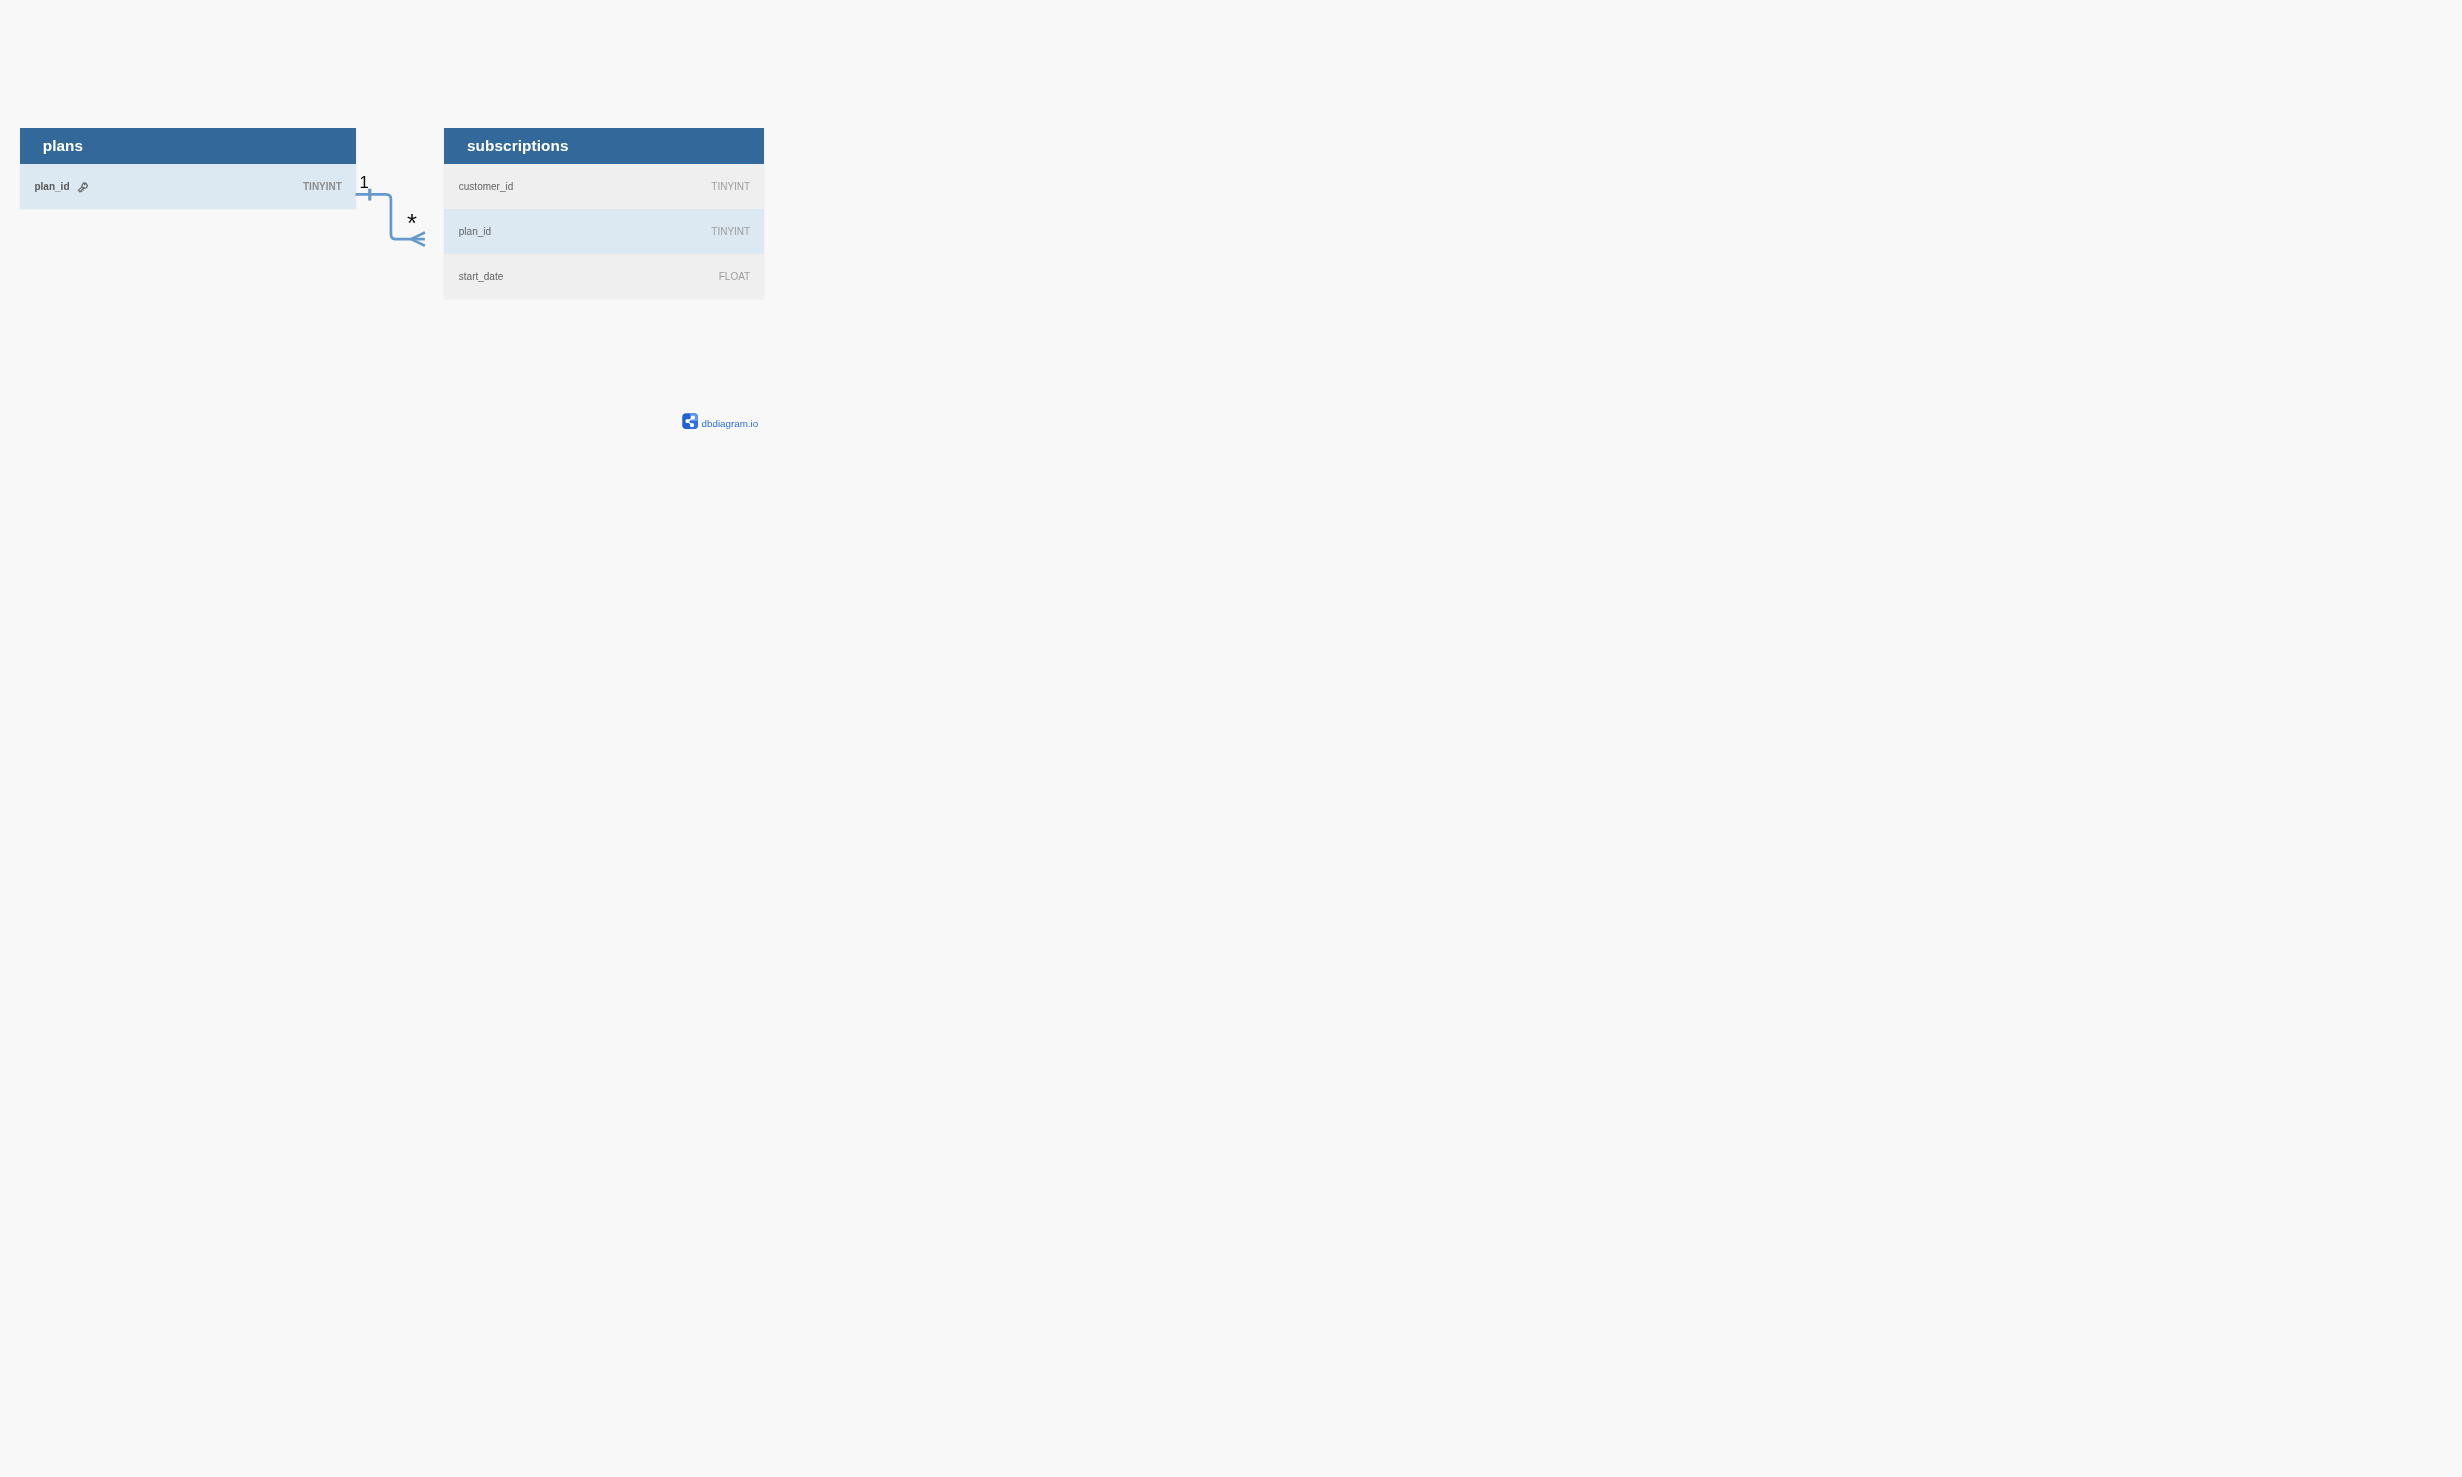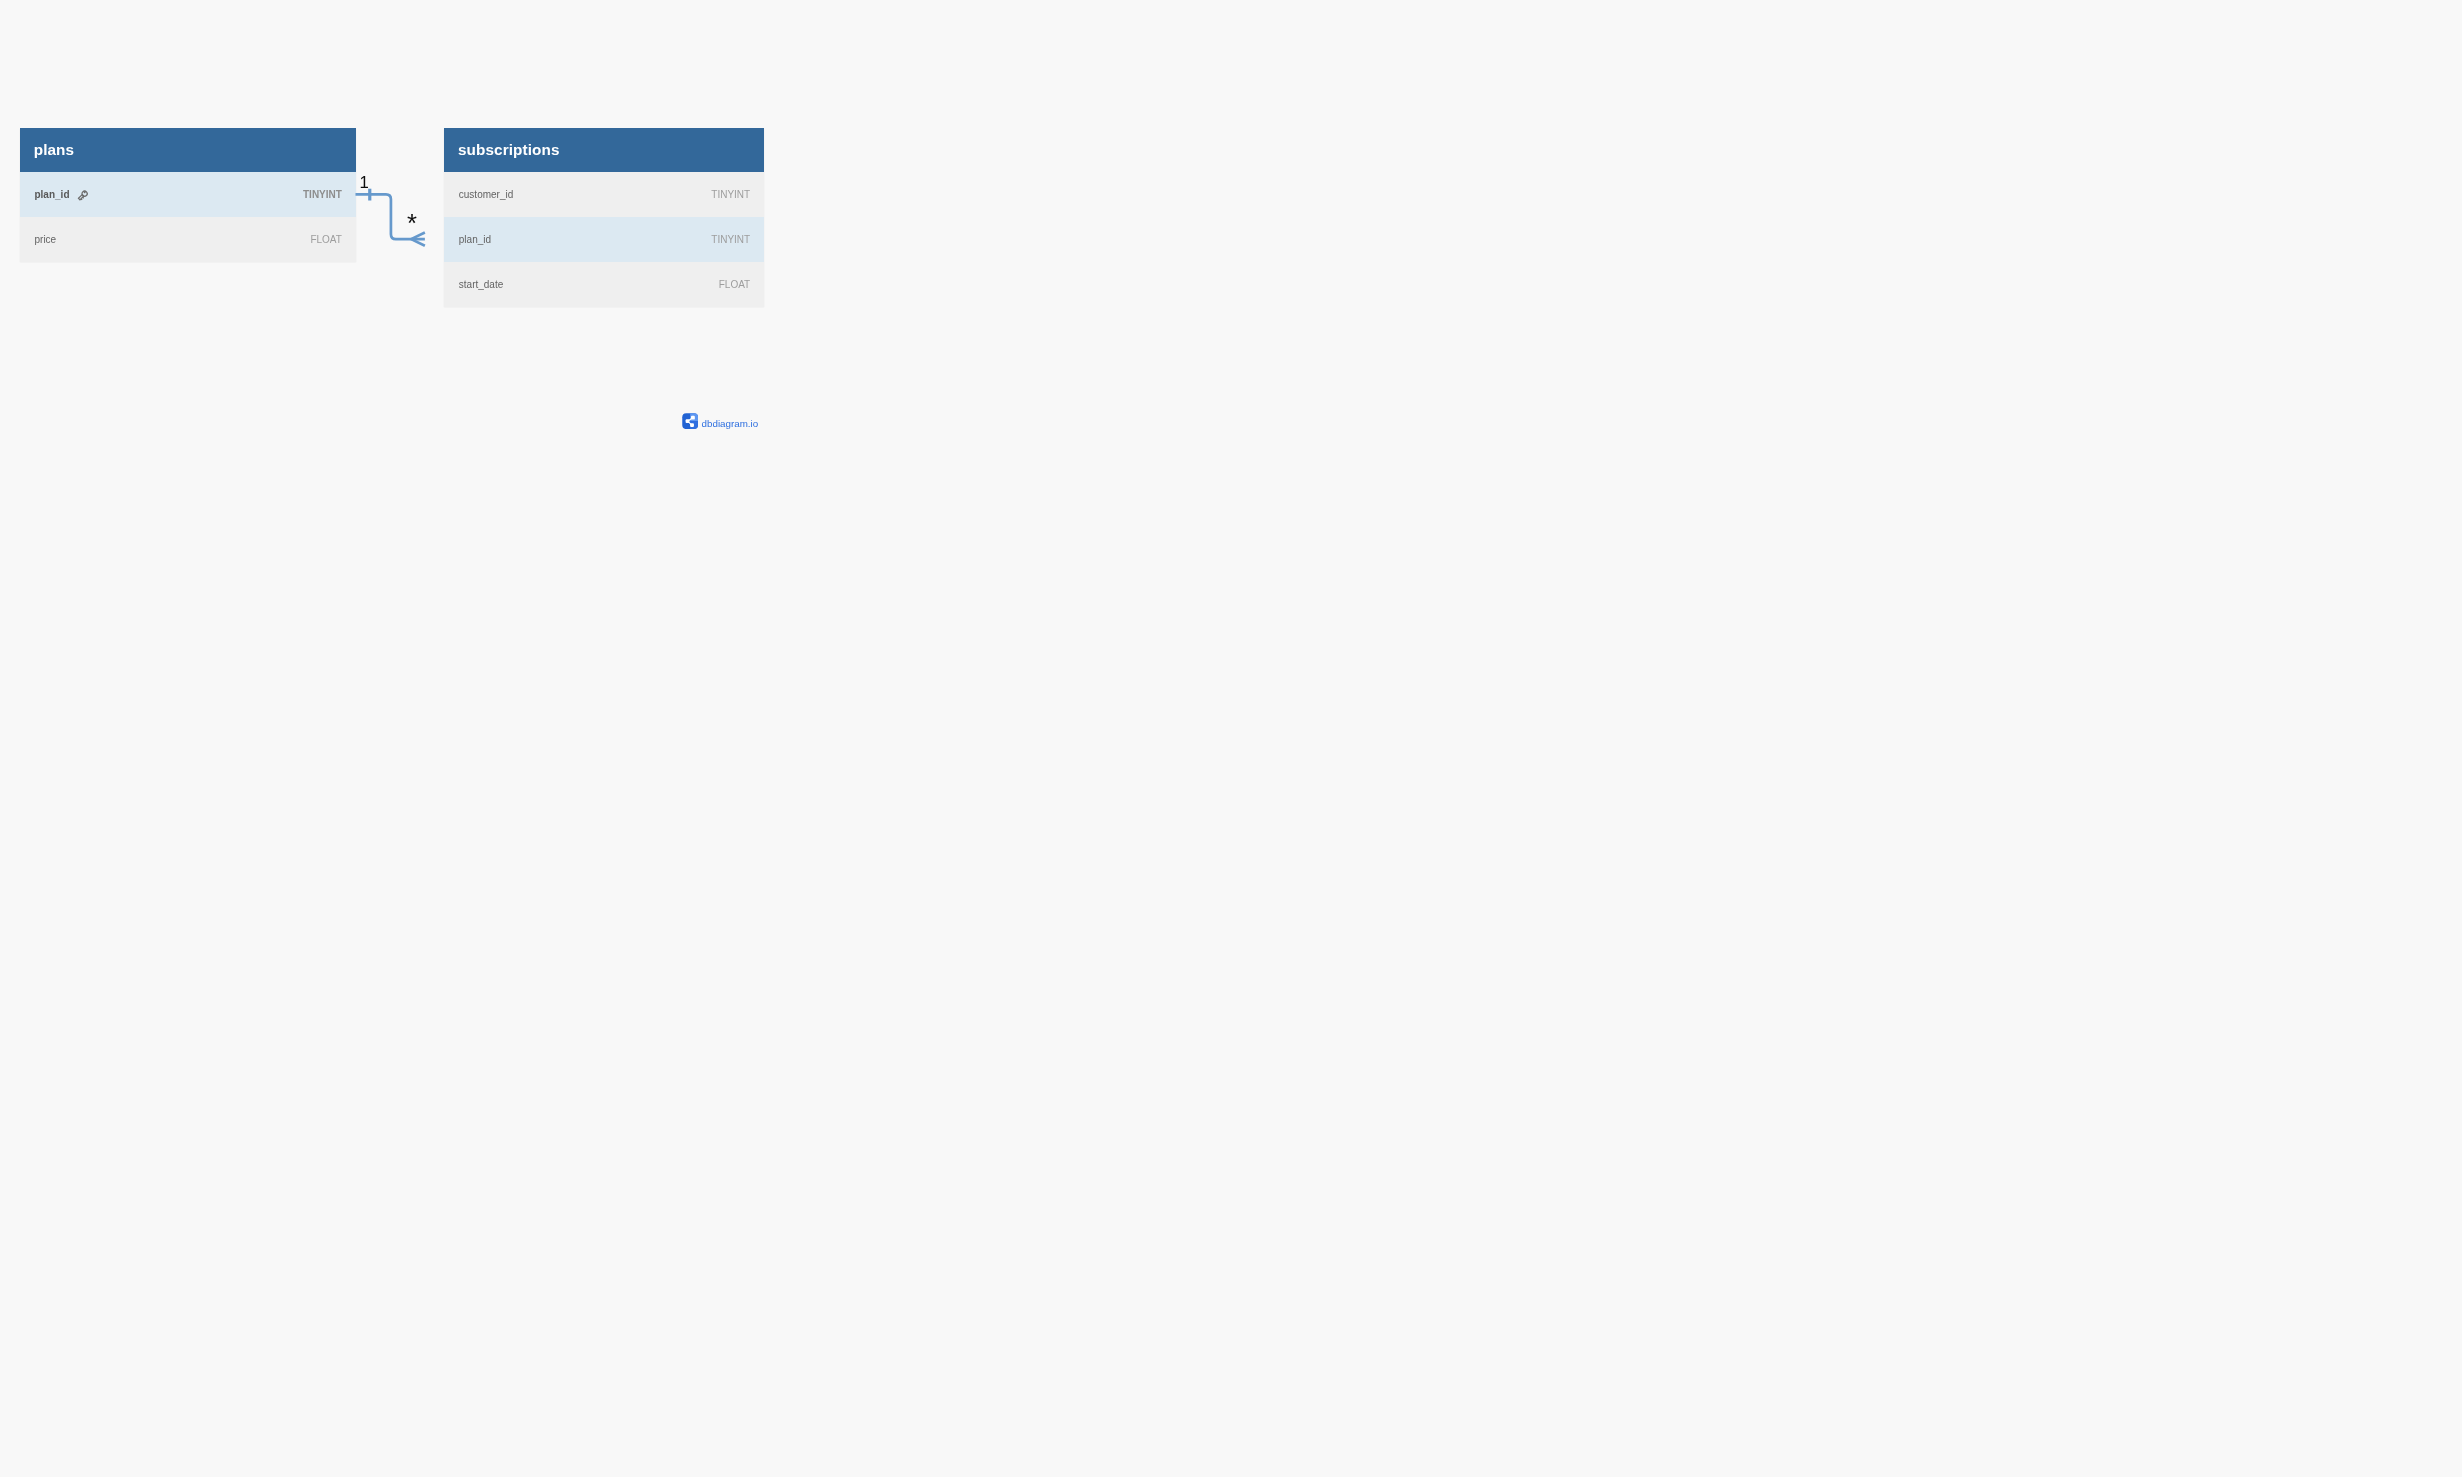--- a/index.html
+++ b/index.html
@@ -18,26 +18,26 @@
   }
   
   .db-table {
     position: absolute;
     top: 128px;
     box-shadow: 0 0.5px 1.5px rgba(0,0,0,0.07);
   }
   .db-table.plans { left: 19.7px; width: 336px; }
   .db-table.subscriptions { left: 444px; width: 320px; }
   .tbl-header {
-    height: 44px;
+    height: 36px;
     background: #33689a;
     color: #ffffff;
     display: flex;
     align-items: center;
-    padding: 0 14px;
+    padding: 0 23px;
     font-size: 15.3px;
     font-weight: bold;
     letter-spacing: 0.1px;
   }
   .tbl-row {
     height: 45px;
     background: #efefef;
     display: flex;
     align-items: center;
     justify-content: space-between;
@@ -122,24 +122,20 @@
               <circle cx="18.9" cy="10.3" r="1.7" fill="#6b6b6b"></circle>
               <rect x="3.2" y="10.1" width="9.8" height="3.8" stroke="#6b6b6b" stroke-width="2.2" fill="none"></rect>
               <rect x="4.9" y="13.9" width="2.3" height="2.7" fill="#6b6b6b"></rect>
               <rect x="8.9" y="13.9" width="2.3" height="2.7" fill="#6b6b6b"></rect>
             </g>
           </svg>
         </span>
       </span>
       <span class="field-type">TINYINT</span>
     </div>
-    <div class="tbl-row">
-      <span class="field-name">price</span>
-      <span class="field-type">FLOAT</span>
-    </div>
   </div>
 
   <div class="db-table subscriptions">
     <div class="tbl-header">
       <span>subscriptions</span>
     </div>
     <div class="tbl-row">
       <span class="field-name">customer_id</span>
       <span class="field-type">TINYINT</span>
     </div>

